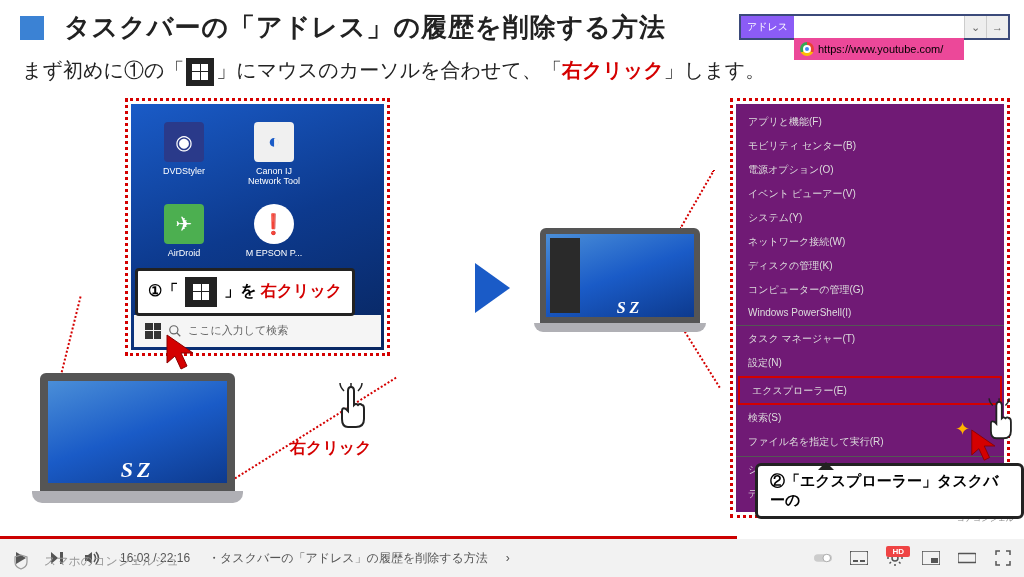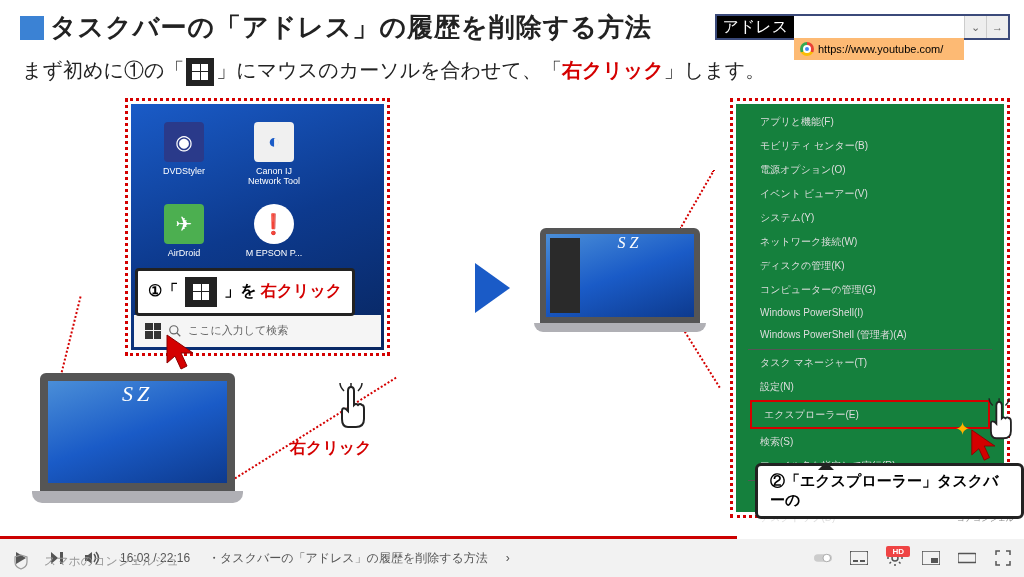--- a/index.html
+++ b/index.html
@@ -1,24 +1,24 @@
 <!DOCTYPE html>
 <html><head>
 <meta charset="utf-8">
 <style>
 * { margin: 0; padding: 0; box-sizing: border-box; }
 body { width: 1024px; height: 577px; font-family: "Meiryo", "Yu Gothic", sans-serif; background: #fff; position: relative; overflow: hidden; }
 
 
-.header { display: flex; align-items: center; padding: 10px 20px 8px; gap: 6px; }
+.header { display: flex; align-items: center; padding: 10px 20px 8px; gap: 20px; }
 .header-square { width: 24px; height: 24px; background: #3b82d4; }
 .header-title { font-size: 26px; font-weight: bold; color: #222; letter-spacing: 1px; }
 .address-bar { position: absolute; right: 14px; top: 14px; display: flex; align-items: center; border: 2px solid #3b4a7a; height: 26px; }
-.address-label { background: #000000; color: #fff; font-size: 16px; padding: 0 6px; display: flex; align-items: center; height: 100%; }
-.address-input { display: flex; align-items: center; background: #fdba74; padding: 0 6px; font-size: 11px; height: 100%; gap: 4px; min-width: 170px; margin-top: 44px; }
+.address-label { background: #8b5cf6; color: #fff; font-size: 10px; padding: 0 6px; display: flex; align-items: center; height: 100%; }
+.address-input { display: flex; align-items: center; background: #ec4899; padding: 0 6px; font-size: 11px; height: 100%; gap: 4px; min-width: 170px; margin-top: 44px; }
 .address-btn { width: 22px; height: 100%; display: flex; align-items: center; justify-content: center; border-left: 1px solid #ccc; font-size: 11px; color: #666; background: #eee; }
 
 
 .subtitle { font-size: 20px; padding: 4px 22px 12px; color: #222; }
 .subtitle .win-icon-inline { display: inline-flex; width: 28px; height: 28px; background: #222; vertical-align: middle; align-items: center; justify-content: center; margin: 0 2px; }
 .subtitle .red { color: #d40000; font-weight: bold; }
 
 
 .main { position: relative; height: 430px; }
 
@@ -54,29 +54,29 @@
 .rclick-label { position: absolute; left: 290px; top: 340px; color: #d40000; font-size: 16px; font-weight: bold; }
 .hand-icon { position: absolute; left: 330px; top: 285px; font-size: 36px; }
 
 
 .big-arrow { position: absolute; left: 475px; top: 165px; width: 0; height: 0; border-top: 25px solid transparent; border-bottom: 25px solid transparent; border-left: 35px solid #1a5bc7; }
 
 
 .laptop { position: absolute; }
 .laptop-left { left: 40px; top: 275px; width: 195px; }
 .laptop-mid { left: 540px; top: 130px; width: 160px; }
-.laptop-screen { background: linear-gradient(160deg, #4a8ed8, #1a5bc7, #0d3a8e); border: 8px solid #555; border-radius: 6px 6px 0 0; height: 118px; position: relative; display: flex; align-items: flex-start; justify-content: center; }
+.laptop-screen { background: linear-gradient(160deg, #4a8ed8, #1a5bc7, #0d3a8e); border: 8px solid #555; border-radius: 6px 6px 0 0; height: 118px; position: relative; display: flex; align-items: flex-end; justify-content: center; font-weight: bold; }
 .laptop-mid .laptop-screen { height: 95px; border-width: 6px; }
 .laptop-base { background: #b0b0b5; height: 12px; border-radius: 0 0 10px 10px; margin: 0 -8px; }
 .laptop-mid .laptop-base { margin: 0 -6px; height: 9px; }
 .sz-logo { color: #fff; font-size: 22px; font-family: serif; font-style: italic; letter-spacing: 4px; }
 .laptop-mid .sz-logo { font-size: 16px; }
 
 
-.context-menu { position: absolute; inset: 3px; background: #15803d; color: #ddd; font-size: 10px; padding: 6px 12px; }
+.context-menu { position: absolute; inset: 3px; background: #701a75; color: #ddd; font-size: 10px; padding: 6px 0; }
 .ctx-item { padding: 5px 12px; border-bottom: 0; }
 .ctx-item.sep { border-top: 1px solid #555; margin-top: 2px; padding-top: 6px; }
 .ctx-item.highlight { border: 2px solid #d40000; margin: 1px 2px; }
 
 
 .callout-right { position: absolute; left: 755px; top: 365px; background: #fff; border: 3px solid #222; border-radius: 6px; padding: 6px 12px; font-size: 15px; font-weight: bold; z-index: 5; }
 .callout-right::before { content: ""; position: absolute; top: -12px; left: 60px; border: 8px solid transparent; border-bottom-color: #222; }
 .cursor-right { position: absolute; left: 970px; top: 330px; z-index: 6; }
 .spark-right { position: absolute; left: 955px; top: 320px; color: #ffb300; font-size: 18px; z-index: 5; }
 .hand-right { position: absolute; left: 980px; top: 300px; font-size: 34px; }
@@ -223,21 +223,20 @@
     <div class="context-menu">
       <div class="ctx-item">アプリと機能(F)</div>
       <div class="ctx-item">モビリティ センター(B)</div>
       <div class="ctx-item">電源オプション(O)</div>
       <div class="ctx-item">イベント ビューアー(V)</div>
       <div class="ctx-item">システム(Y)</div>
       <div class="ctx-item">ネットワーク接続(W)</div>
       <div class="ctx-item">ディスクの管理(K)</div>
       <div class="ctx-item">コンピューターの管理(G)</div>
       <div class="ctx-item">Windows PowerShell(I)</div>
-      <div class="ctx-item">Windows PowerShell (管理者)(A)</div>
       <div class="ctx-item sep">タスク マネージャー(T)</div>
       <div class="ctx-item">設定(N)</div>
       <div class="ctx-item highlight sep">エクスプローラー(E)</div>
       <div class="ctx-item">検索(S)</div>
       <div class="ctx-item">ファイル名を指定して実行(R)</div>
       <div class="ctx-item sep">シャットダウンまたはサインアウト(U)</div>
       <div class="ctx-item">デスクトップ(D)</div>
     </div>
   </div>
 

